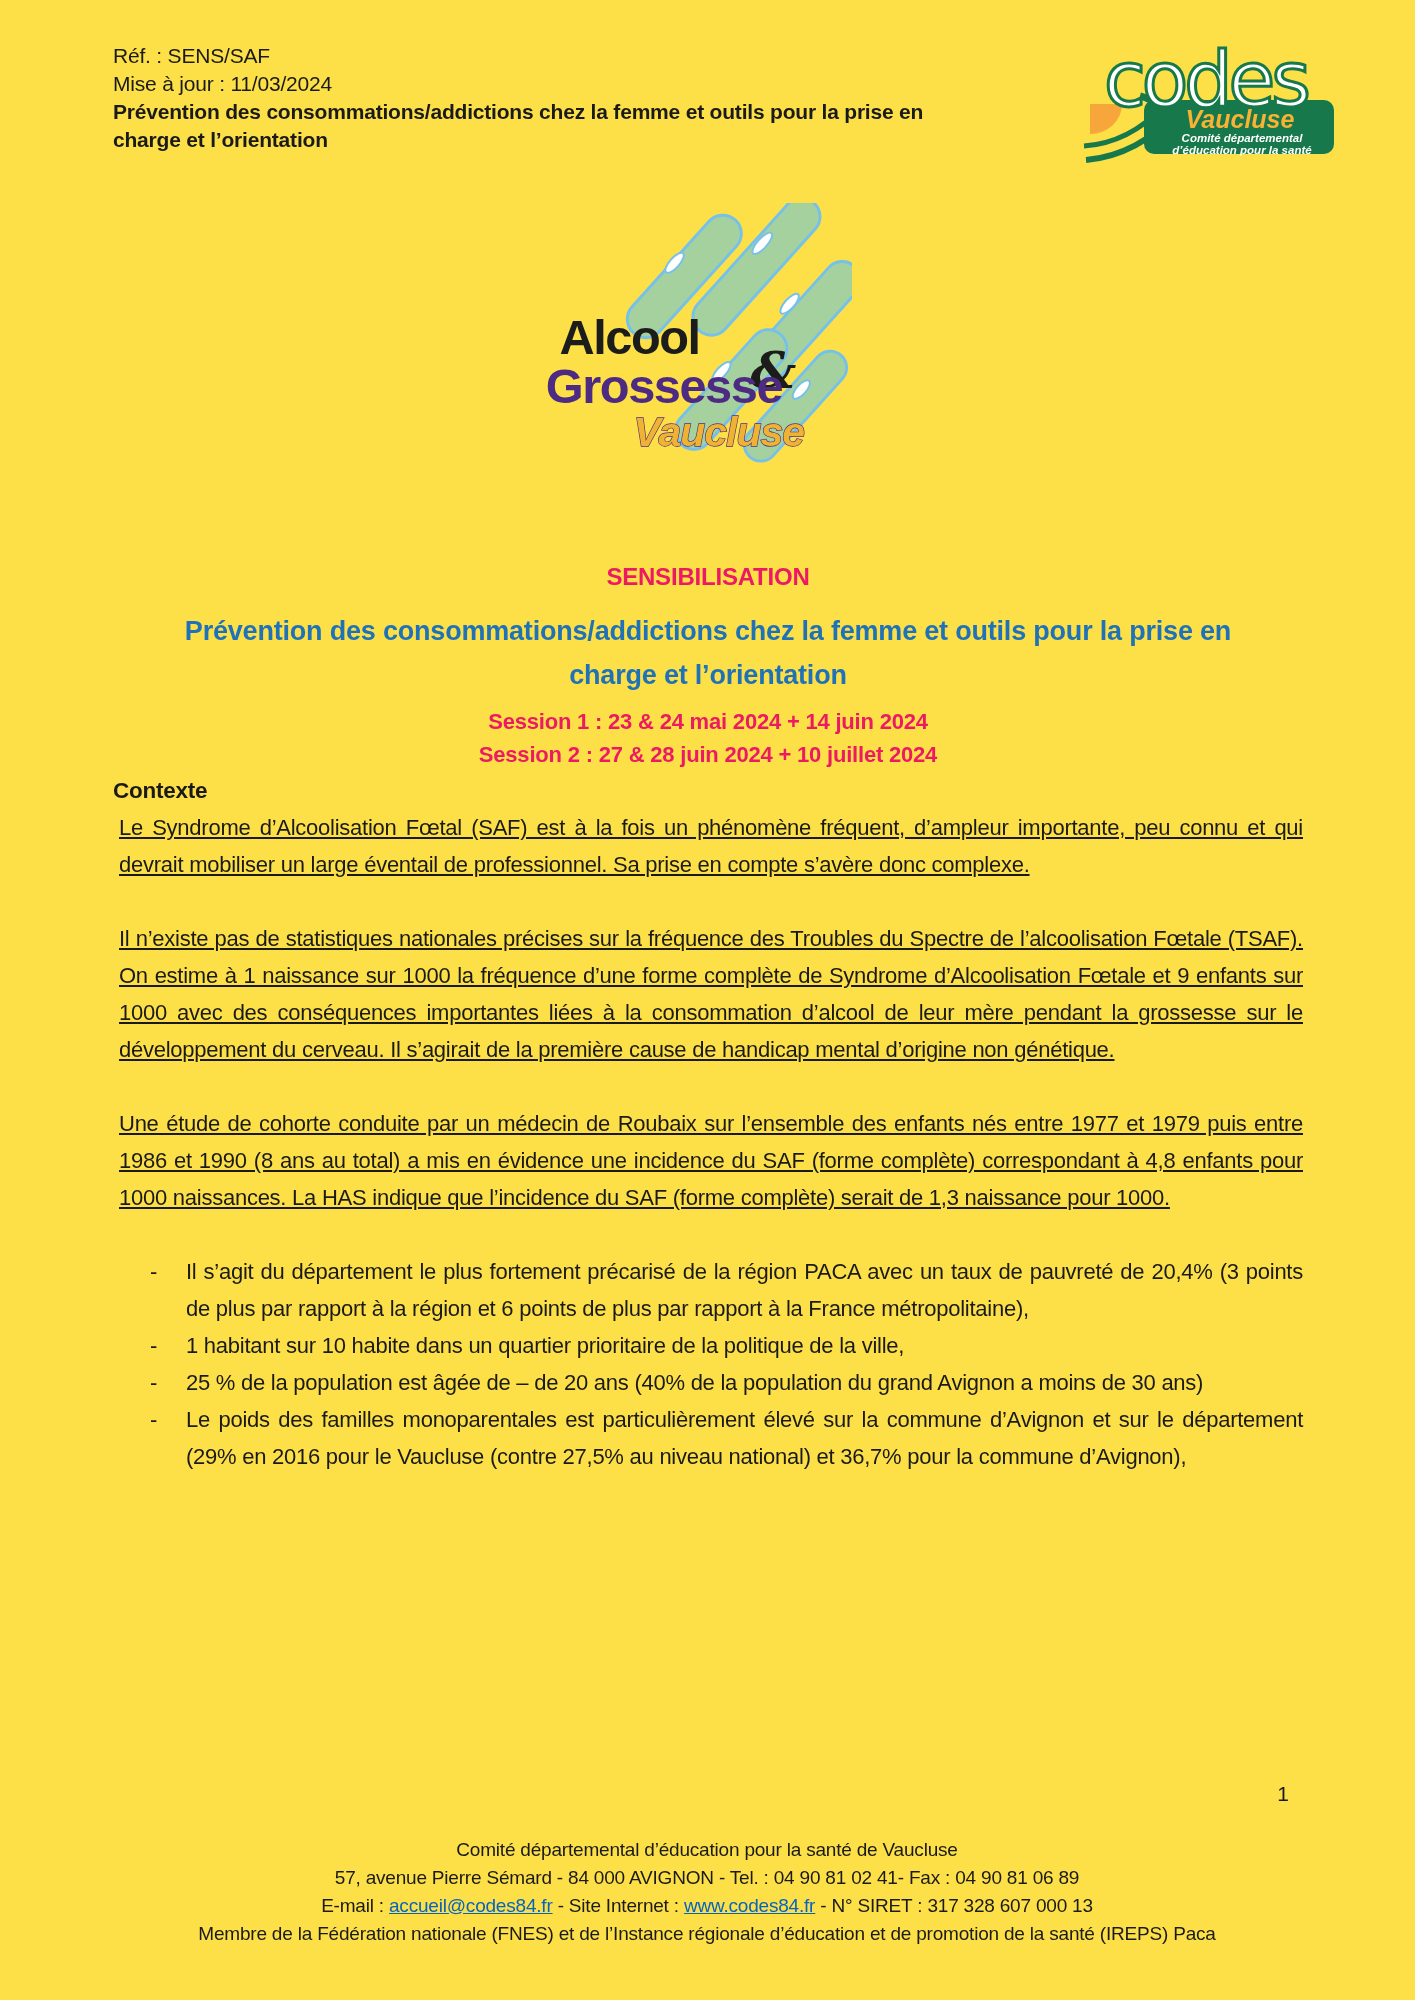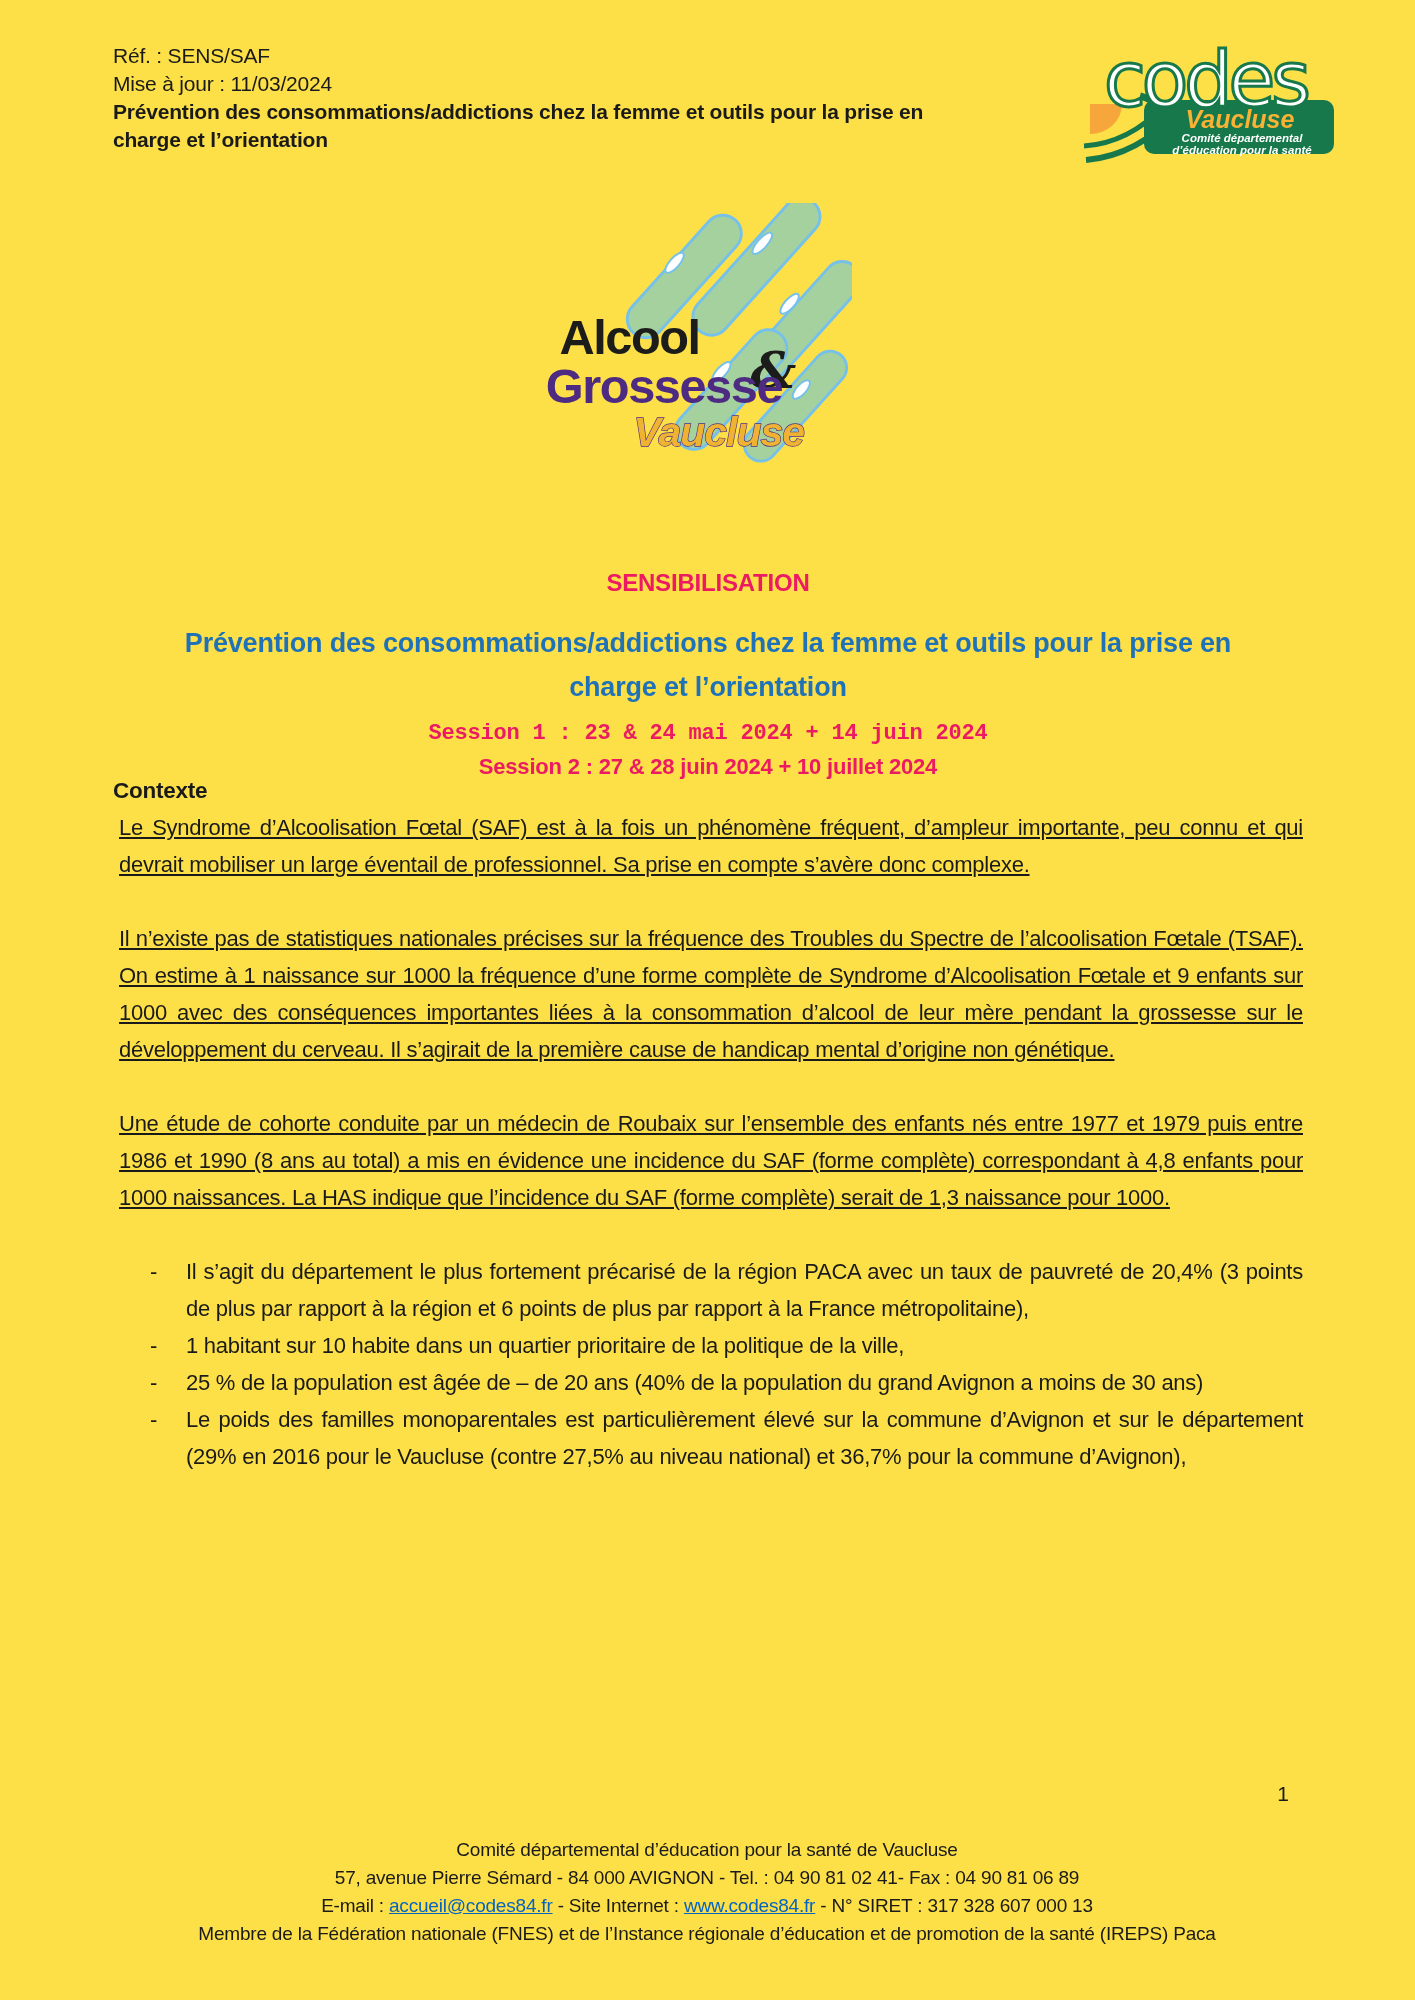--- a/index.html
+++ b/index.html
@@ -18,21 +18,21 @@
     font-size:21px;line-height:28px;letter-spacing:-0.2px;
   }
   .header-line{font-weight:normal;}
   .header-title{font-weight:bold;}
   
   .codes-logo{position:absolute;left:1082px;top:34px;width:252px;height:132px;}
   
   .ag-logo{position:absolute;left:540px;top:203px;width:312px;height:260px;}
   
   .headings{position:absolute;left:113px;top:545px;width:1190px;text-align:center;}
-  .kicker{font-size:24px;font-weight:bold;letter-spacing:-0.2px;line-height:40px;margin:18px;}
+  .kicker{font-size:24px;font-weight:bold;letter-spacing:-0.2px;line-height:40px;margin:12px;}
   .doc-title{font-size:27px;font-weight:bold;line-height:44px;margin:2px auto 8px auto;max-width:1100px;letter-spacing:-0.2px;}
   .session{font-size:22px;font-weight:bold;line-height:33px;letter-spacing:-0.2px;}
   
   .body-col{
     position:absolute;left:113px;top:772px;width:1190px;
     font-size:22px;line-height:37px;letter-spacing:-0.25px;
   }
   .section-title{font-weight:bold;margin:0;font-size:22.5px;}
   .para{margin:0 0 37px 6px;text-align:justify;text-decoration:underline;}
   .para:first-of-type{margin-top:0;}
@@ -98,21 +98,21 @@
       <text x="20" y="152" font-family="Liberation Sans, sans-serif" font-size="50" font-weight="bold" letter-spacing="-1.5" fill="#1c1c1a">Alcool</text>
       <text x="216" y="186" font-family="DejaVu Serif, serif" font-size="52" font-style="italic" font-weight="bold" fill="#1c1c1a">&amp;</text>
       <text x="6" y="202" font-family="Liberation Sans, sans-serif" font-size="50" font-weight="bold" letter-spacing="-1.5" fill="#4E2B82">Grossesse</text>
       <text x="96" y="246" font-family="Liberation Sans, sans-serif" font-size="42" font-weight="bold" font-style="italic" letter-spacing="-1" fill="#EFB232" stroke="#4E2B82" stroke-width="1.3" paint-order="stroke">Vaucluse</text>
     </svg>
   </div>
 
   <div class="headings">
     <div class="kicker" style="color:#EC1A63;">SENSIBILISATION</div>
     <div class="doc-title" style="color:#1F72B8;">Prévention des consommations/addictions chez la femme et outils pour la prise en charge et l’orientation</div>
-    <div class="session" style="color:#EC1A63;font-family:Liberation Mono, monospace;">Session 1 : 23 &amp; 24 mai 2024 + 14 juin 2024</div>
+    <div class="session" style="color:#EC1A63;">Session 1 : 23 &amp; 24 mai 2024 + 14 juin 2024</div>
     <div class="session" style="color:#EC1A63;">Session 2 : 27 &amp; 28 juin 2024 + 10 juillet 2024</div>
   </div>
 
   <div class="body-col">
     <p class="section-title">Contexte</p>
     <p class="para">Le Syndrome d’Alcoolisation Fœtal (SAF) est à la fois un phénomène fréquent, d’ampleur importante, peu connu et qui devrait mobiliser un large éventail de professionnel. Sa prise en compte s’avère donc complexe.</p>
     <p class="para">Il n’existe pas de statistiques nationales précises sur la fréquence des Troubles du Spectre de l’alcoolisation Fœtale (TSAF). On estime à 1 naissance sur 1000 la fréquence d’une forme complète de Syndrome d’Alcoolisation Fœtale et 9 enfants sur 1000 avec des conséquences importantes liées à la consommation d’alcool de leur mère pendant la grossesse sur le développement du cerveau. Il s’agirait de la première cause de handicap mental d’origine non génétique.</p>
     <p class="para">Une étude de cohorte conduite par un médecin de Roubaix sur l’ensemble des enfants nés entre 1977 et 1979 puis entre 1986 et 1990 (8 ans au total) a mis en évidence une incidence du SAF (forme complète) correspondant à 4,8 enfants pour 1000 naissances. La HAS indique que l’incidence du SAF (forme complète) serait de 1,3 naissance pour 1000.</p>
     <ul class="bullets">
       <li class="bullet">

